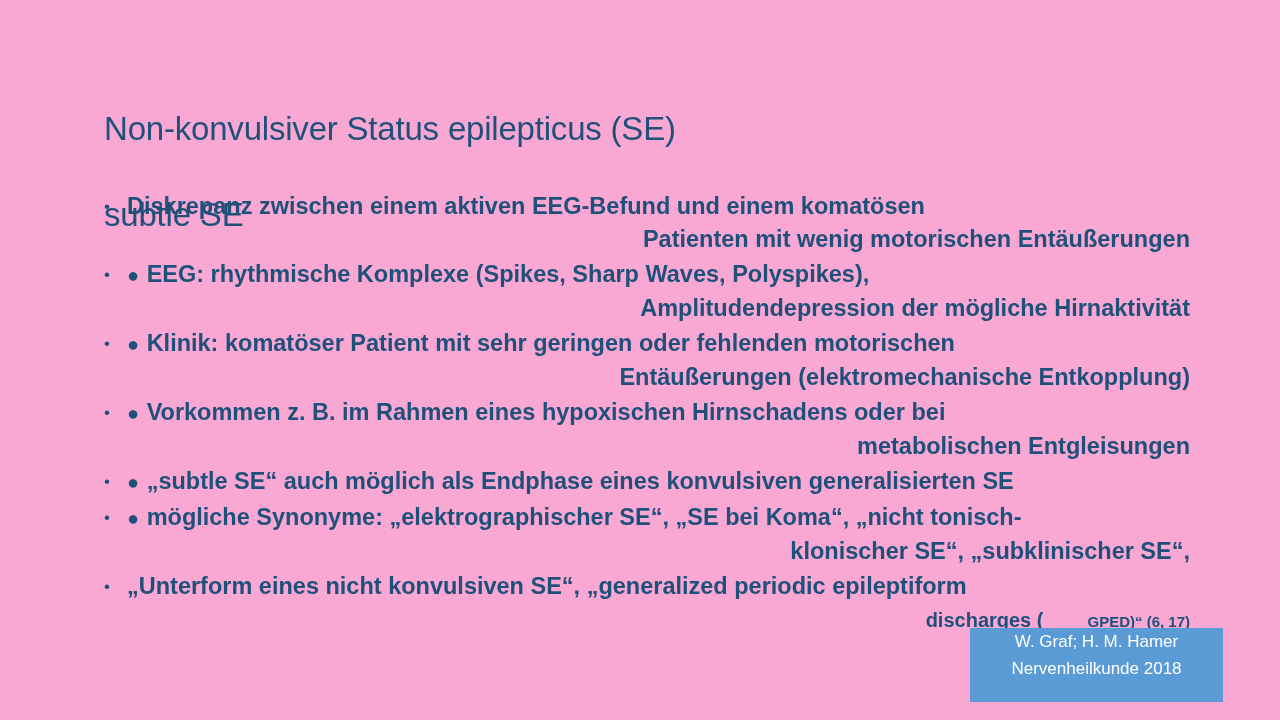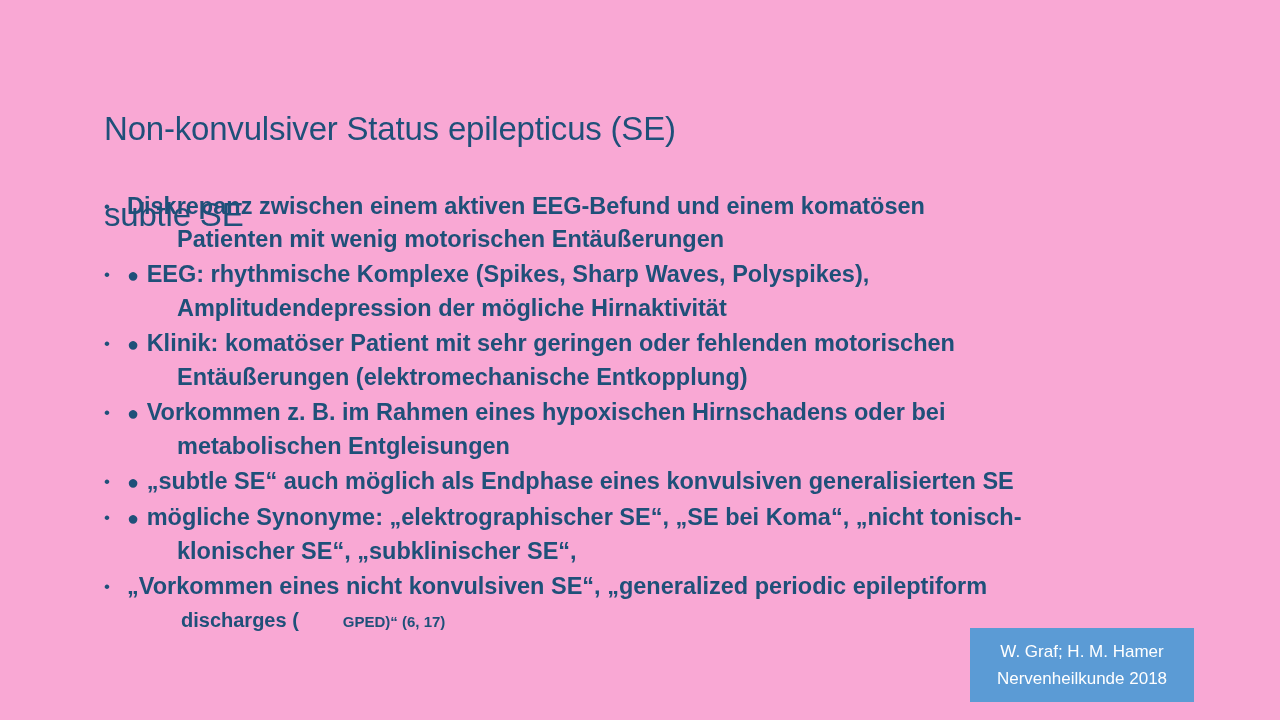--- a/index.html
+++ b/index.html
@@ -69,20 +69,21 @@
     color: #1f5079;
     padding-left: 1px;
     text-indent: 0;
     font-weight: bold;
   }
 
   
   .bullet-text .cont {
     display: block;
     padding-left: 50px;
+    text-align: right;
   }
   .bullet-text .cont.narrow {
     padding-left: 54px;
   }
 
   .dot {
     font-size: 20px;
     letter-spacing: 1px;
   }
 
@@ -92,28 +93,27 @@
   }
   .bigparen {
     font-size: 20px;
   }
 
   
   #credit-box {
     position: absolute;
     left: 970px;
     top: 628px;
-    width: 224px;
+    width: 253px;
     height: 74px;
     background: #5b9bd5;
     color: #ffffff;
     display: flex;
     flex-direction: column;
     align-items: center;
-    justify-content: center;
     font-size: 17px;
     line-height: 27px;
     text-align: center;
   }
 </style>
 </head>
 <body>
 
 <div id="slide">
 
@@ -172,21 +172,21 @@
       <span class="bullet-text">
         <span class="dot">●</span>
         <span>mögliche Synonyme: „elektrographischer SE“, „SE bei Koma“, „nicht tonisch-</span>
         <span class="cont">klonischer SE“, „subklinischer SE“,</span>
       </span>
     </div>
 
     <div class="bullet-row">
       <span class="bullet-marker">•</span>
       <span class="bullet-text">
-        <span>„Vorkommen eines nicht konvulsiven SE“, „generalized periodic epileptiform</span>
+        <span>„Unterform eines nicht konvulsiven SE“, „generalized periodic epileptiform</span>
         <span class="cont narrow"><span class="bigparen">discharges (</span><span class="tiny">GPED)“ (6, 17)</span></span>
       </span>
     </div>
 
   </div>
 
   <div id="credit-box">
     <span>W. Graf; H. M. Hamer</span>
     <span>Nervenheilkunde 2018</span>
   </div>

